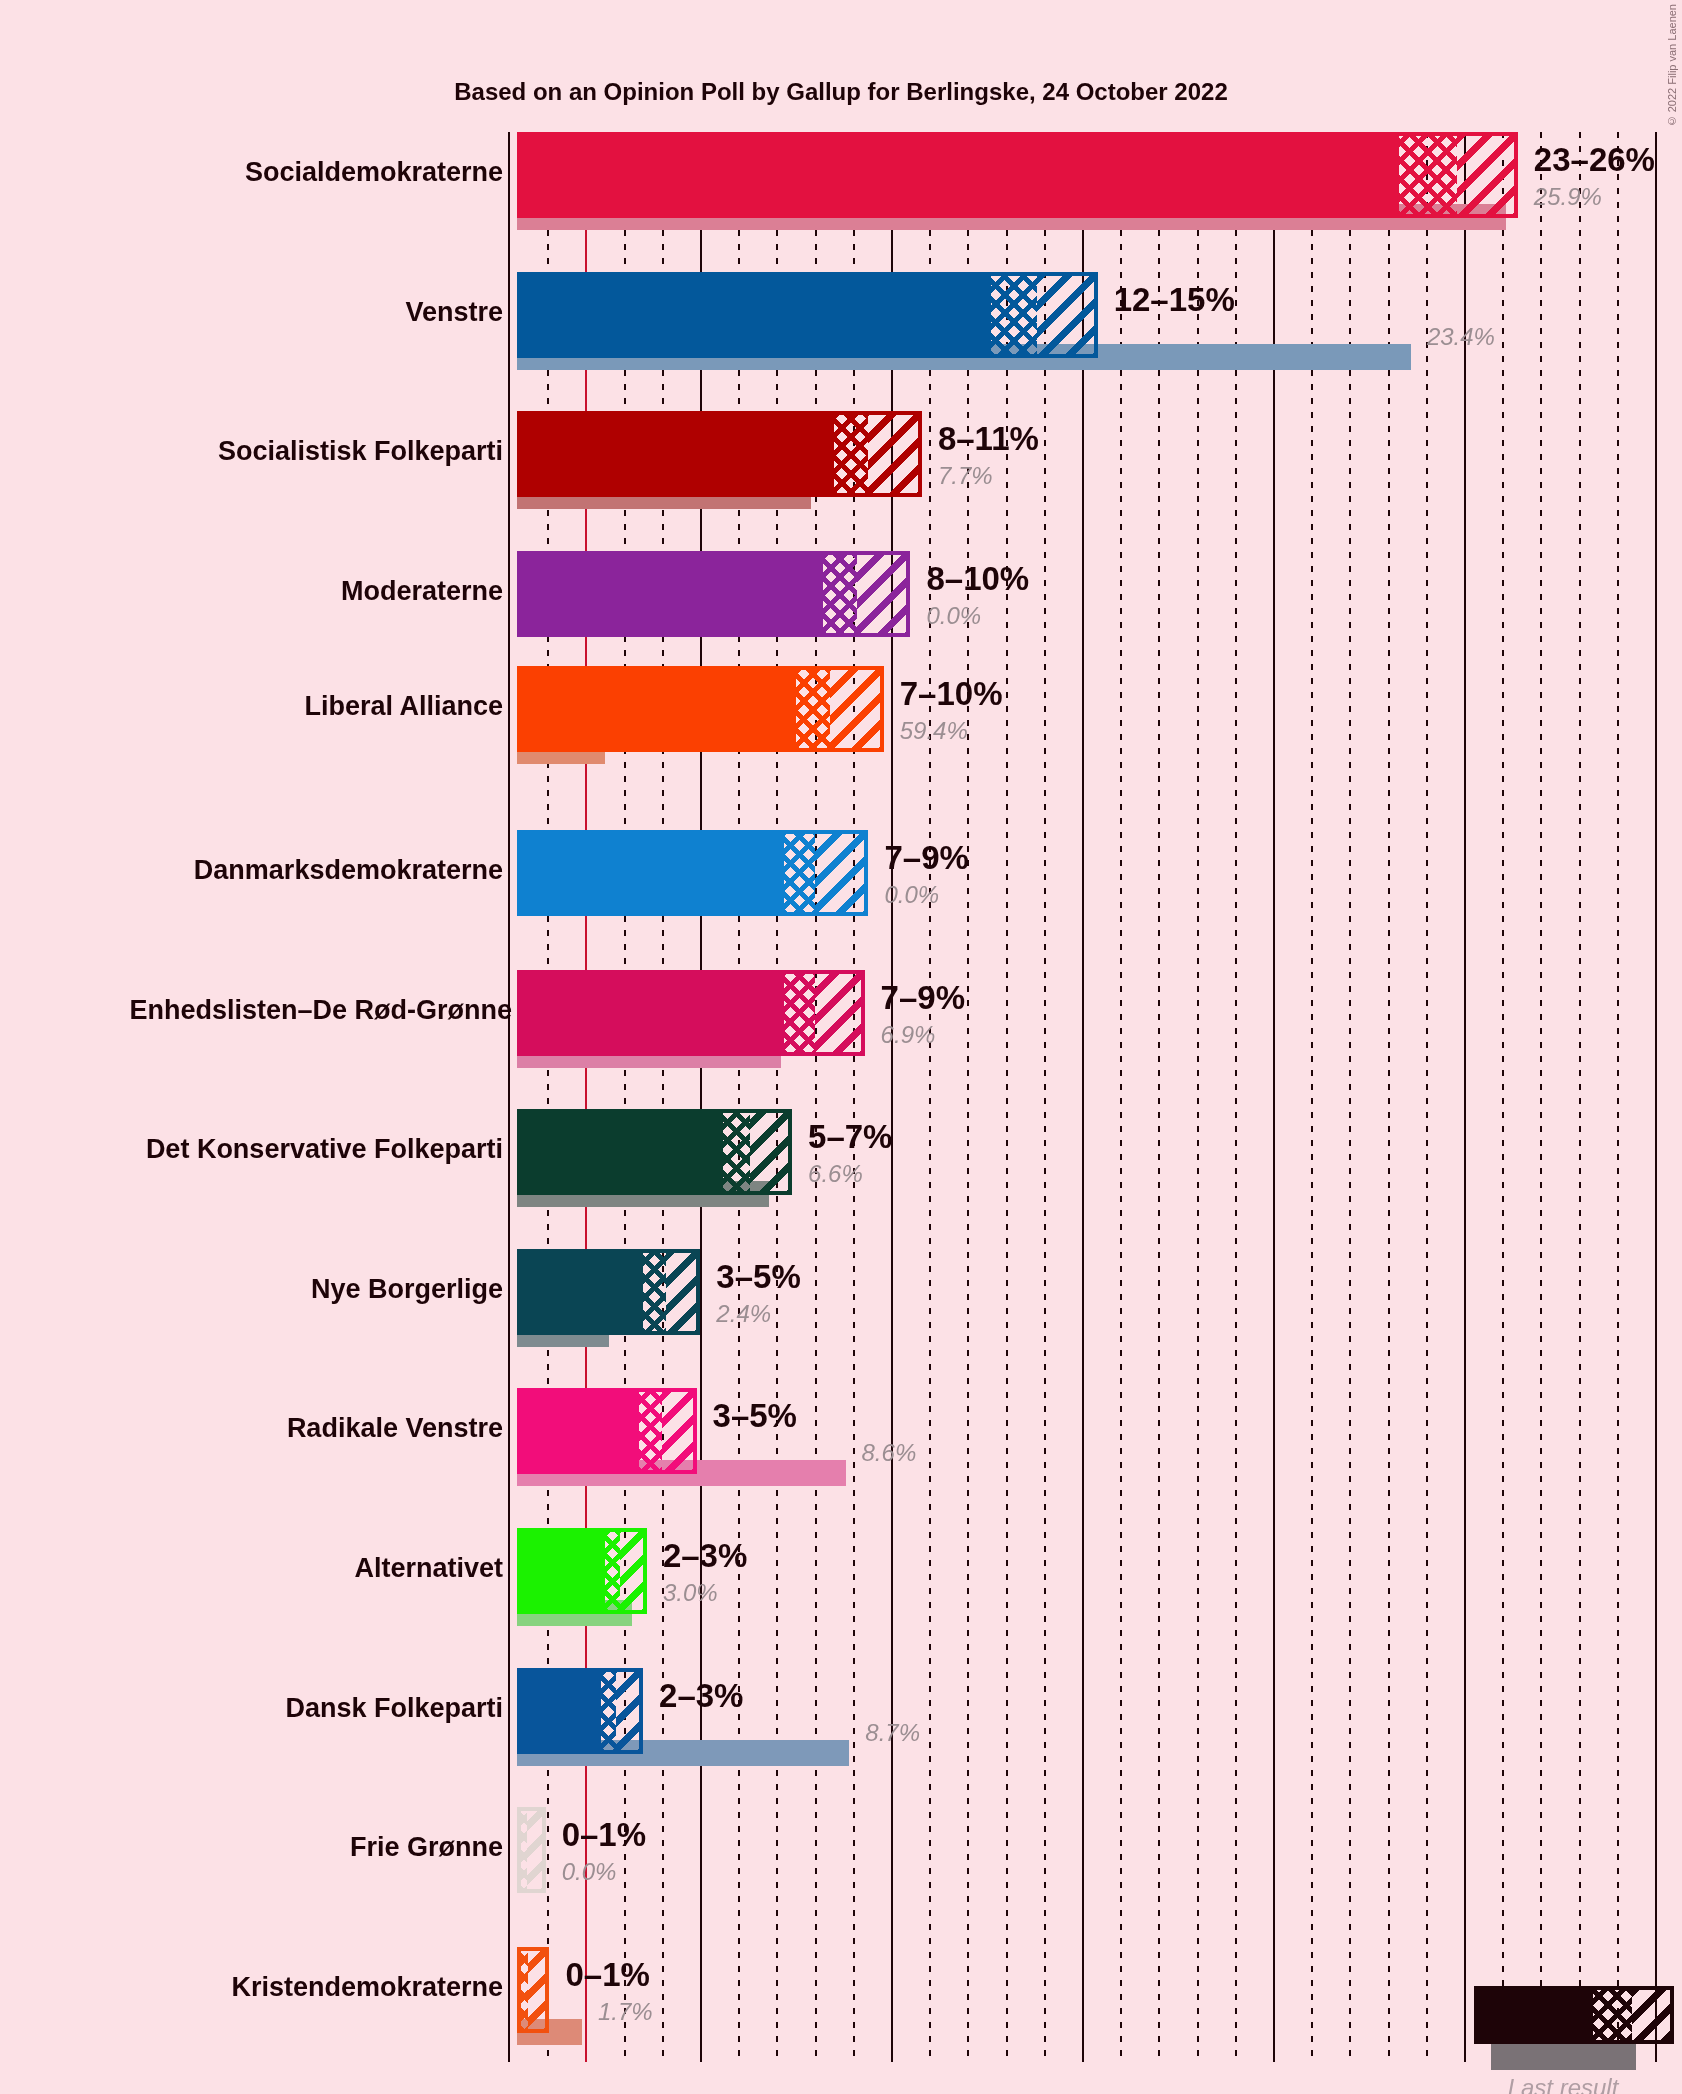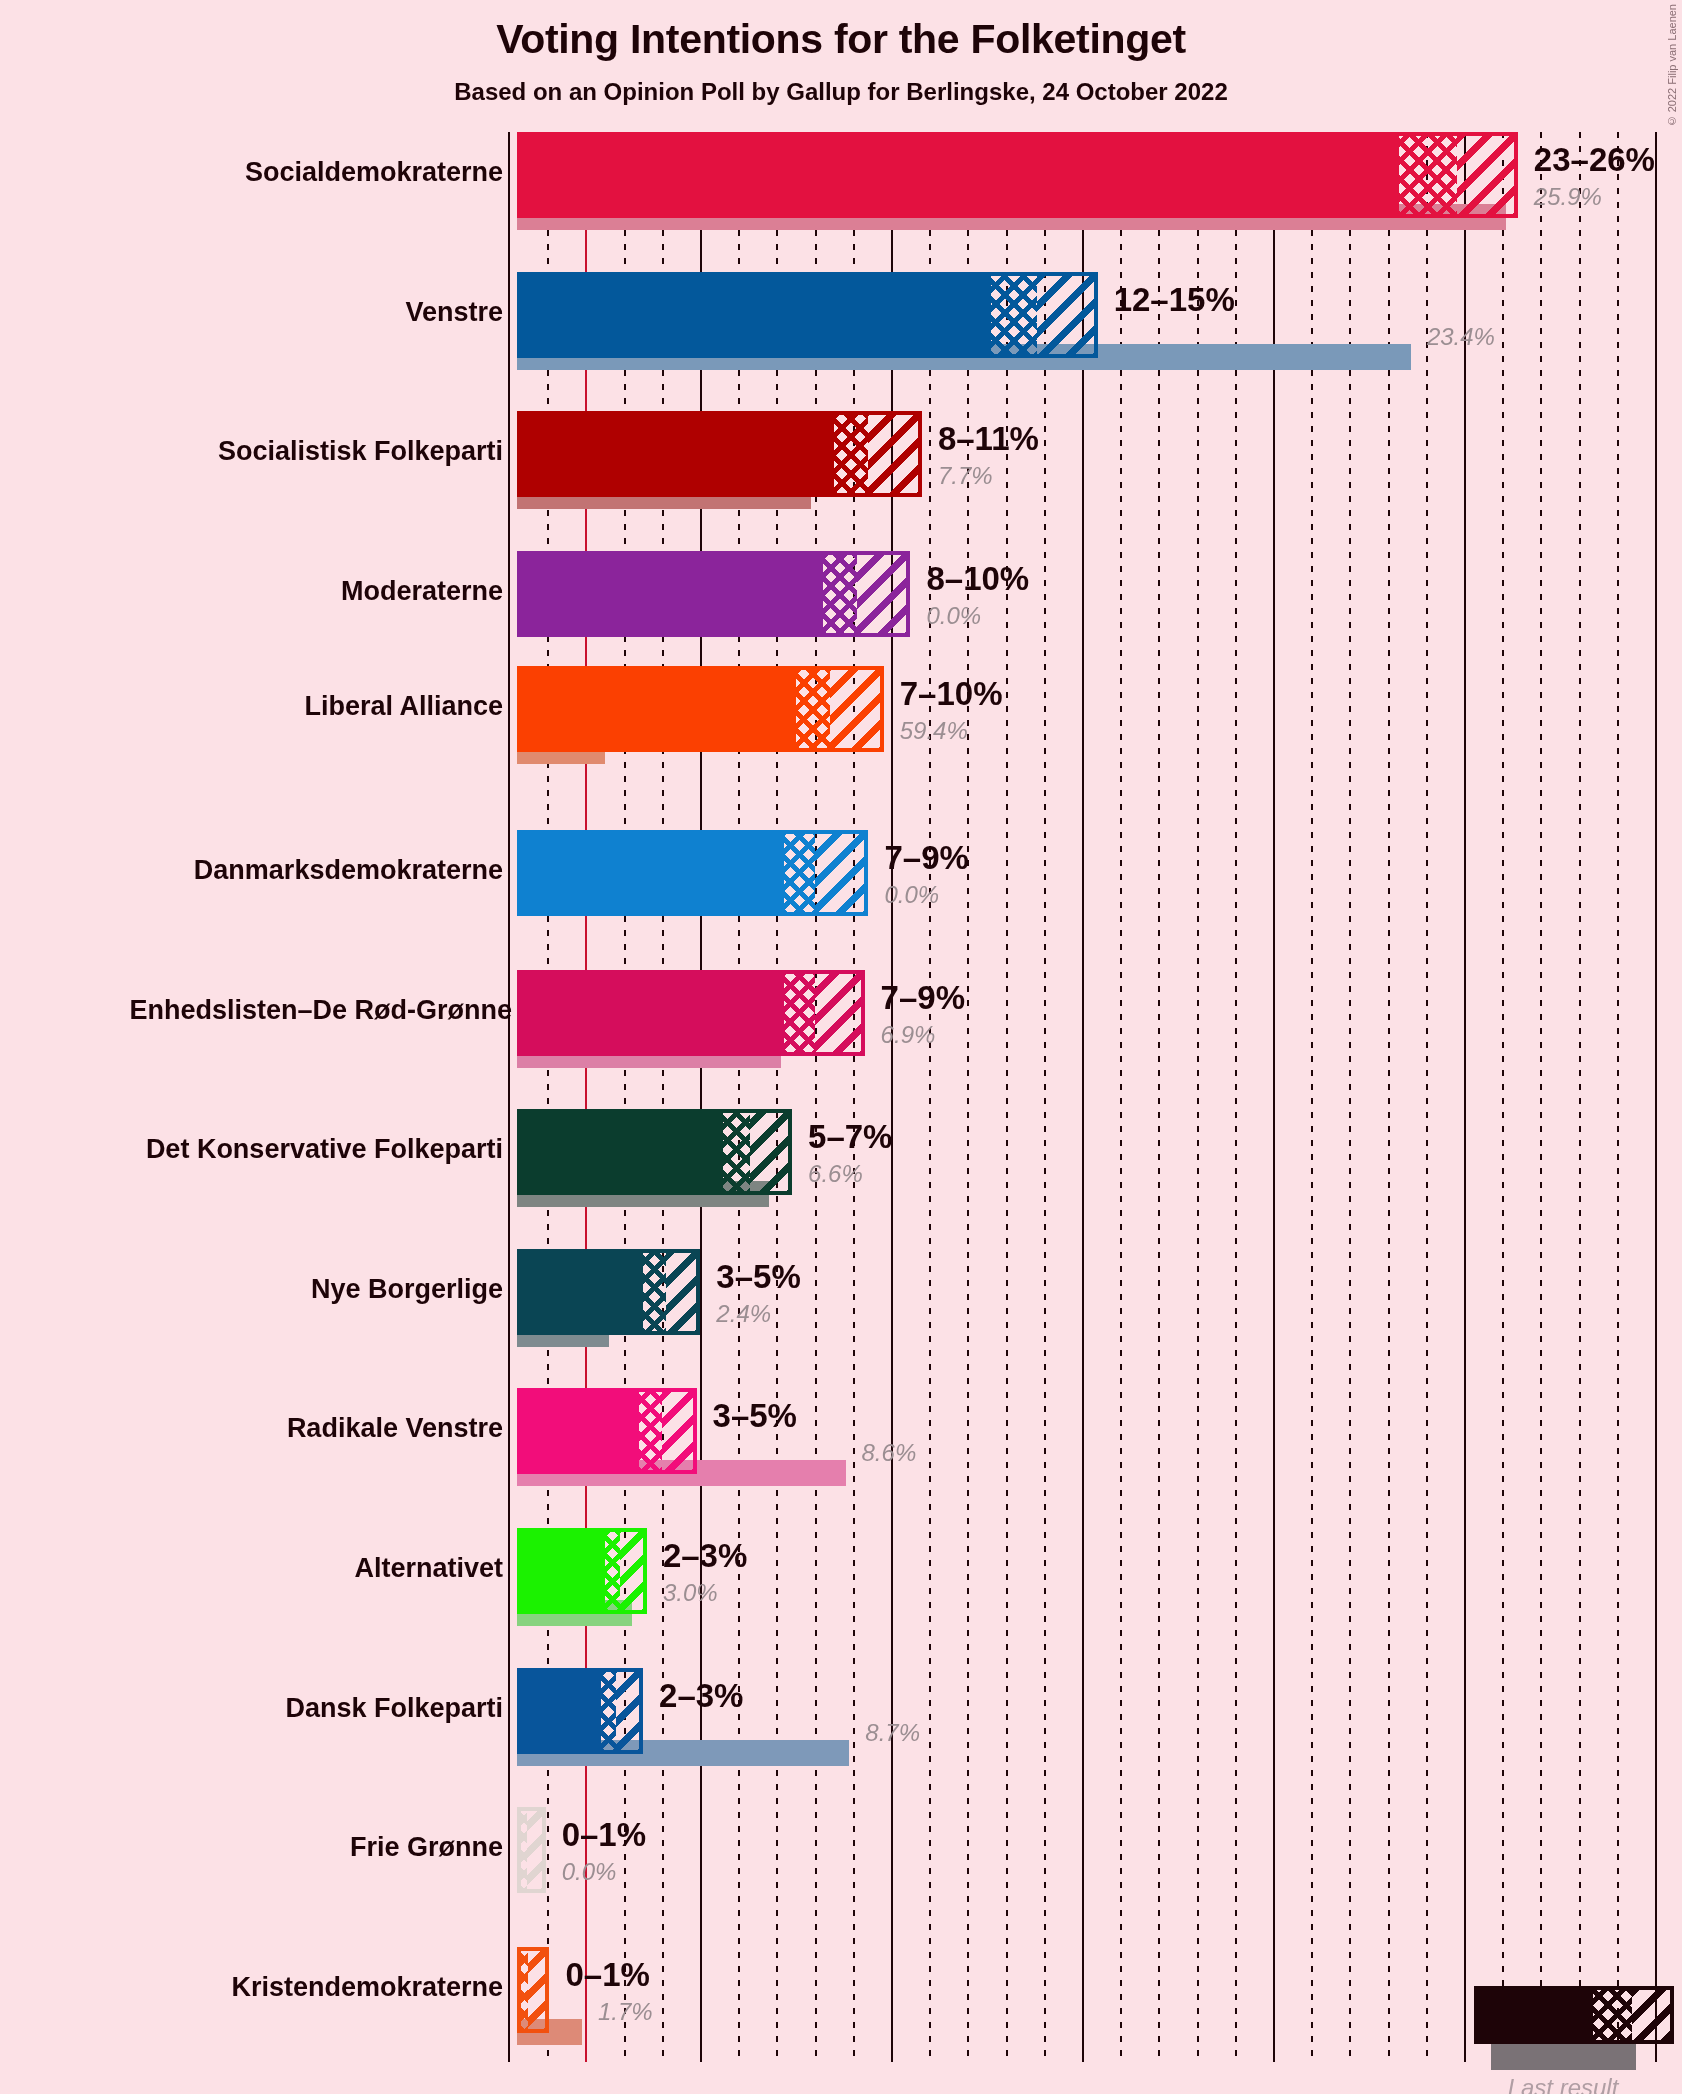--- a/index.html
+++ b/index.html
@@ -86,21 +86,20 @@
   .legend-lastlabel{
     position:absolute;font-size:24px;font-style:italic;color:#b09ea4;
     text-align:center;white-space:nowrap;
   }
 </style>
 </head>
 <body>
 
 <div id="chart-root">
 
-  <div class="title">Voting Intentions for the Folketinget</div>
   <div class="subtitle">Based on an Opinion Poll by Gallup for Berlingske, 24 October 2022</div>
   <div class="copyright">© 2022 Filip van Laenen</div>
 
   <div id="plot">
     <div class="axis-line"></div>
     <div class="grid" id="gridlayer">
         <div class="gl minor" style="left: 38.2px;"></div>
         <div class="gl minor" style="left: 76.4px;"></div>
         <div class="gl minor" style="left: 114.6px;"></div>
         <div class="gl minor" style="left: 152.8px;"></div>

